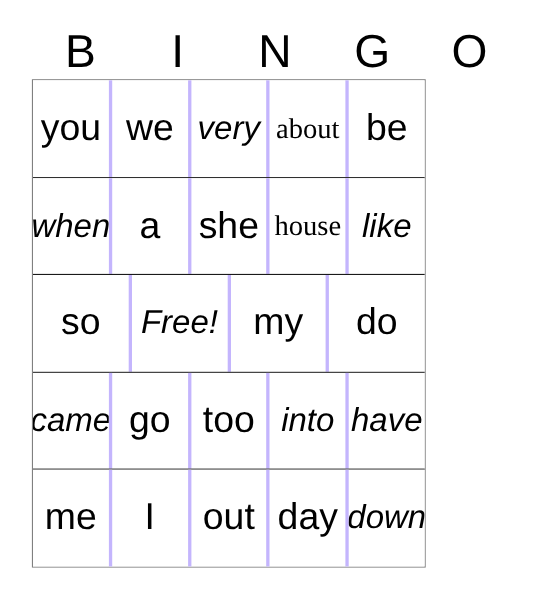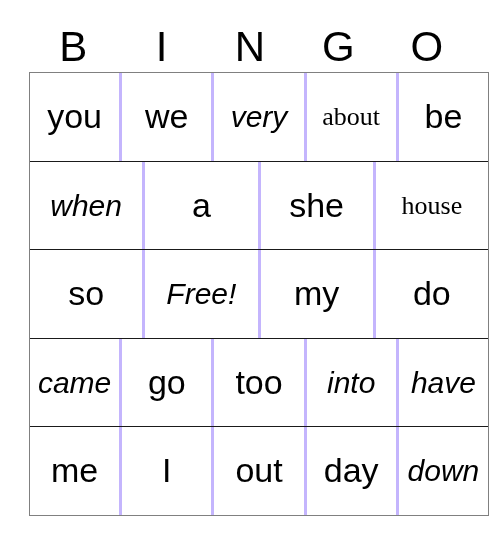--- a/index.html
+++ b/index.html
@@ -42,21 +42,21 @@
     font-weight: 400;
     color: #000000;
     letter-spacing: 0;
   }
 
   
   #grid {
     position: absolute;
     left: 29px;
     top: 72px;
-    width: 460px;
+    width: 358px;
     height: 444px;
     box-sizing: border-box;
     border: 1px solid #808080;
     display: flex;
     flex-direction: column;
     background: #ffffff;
   }
   .grid-row {
     flex: 1 1 0;
     display: flex;
@@ -128,20 +128,23 @@
       </div>
       <div class="grid-cell">
         <span class="cell-text">a</span>
       </div>
       <div class="grid-cell">
         <span class="cell-text">she</span>
       </div>
       <div class="grid-cell">
         <span class="cell-text size-sm">house</span>
       </div>
+      <div class="grid-cell">
+        <span class="cell-text size-md">like</span>
+      </div>
     </div>
 
     <div class="grid-row">
       <div class="grid-cell">
         <span class="cell-text">so</span>
       </div>
       <div class="grid-cell">
         <span class="cell-text size-md">Free!</span>
       </div>
       <div class="grid-cell">

